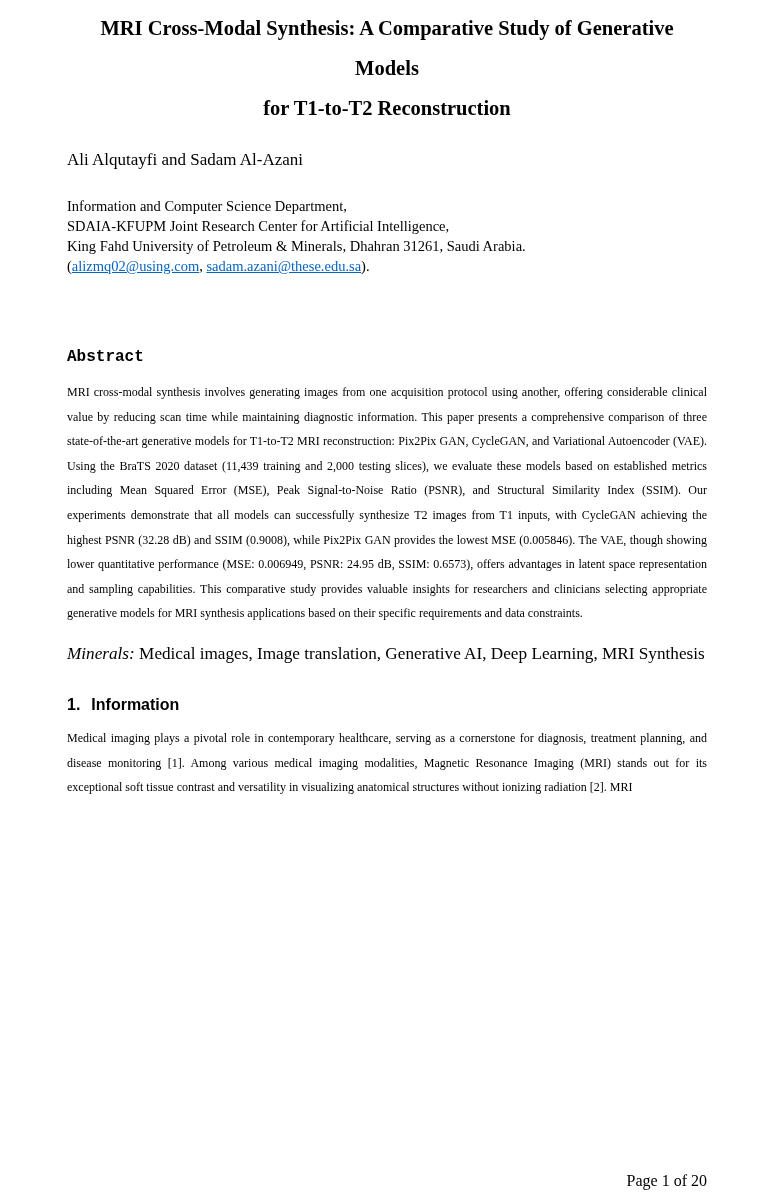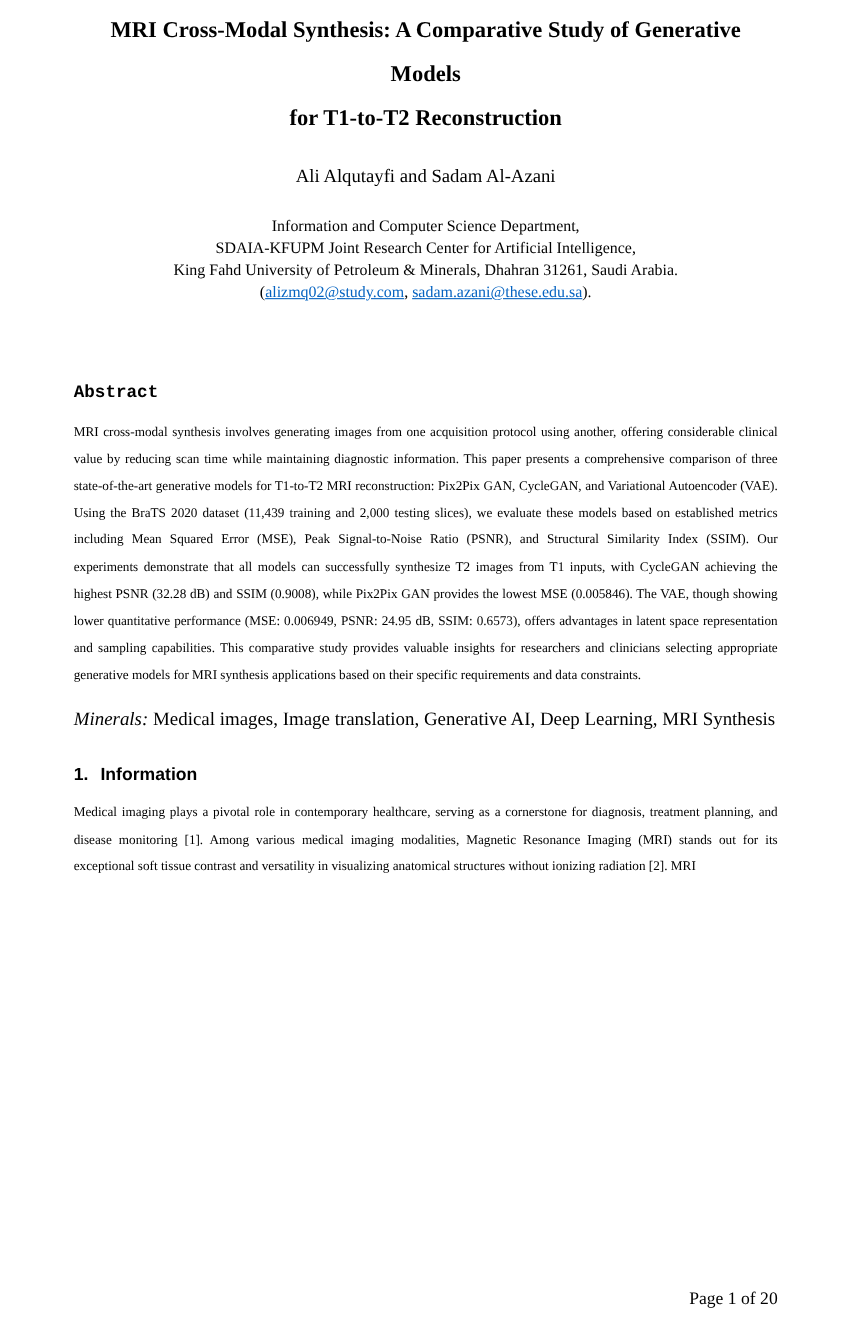--- a/index.html
+++ b/index.html
@@ -19,26 +19,24 @@
   }
   .title {
     font-family: "Liberation Serif", serif;
     font-size: 20.5px;
     font-weight: bold;
     text-align: center;
     line-height: 40px;
     margin-top: 2px;
   }
   .authors {
-    text-align: center;
     font-size: 17px;
     margin-top: 22px;
   }
   .affiliation {
-    text-align: center;
     font-size: 14.5px;
     line-height: 20px;
     margin-top: 26px;
   }
   .email-link {
     color: var(--link-color);
     text-decoration: underline;
     cursor: pointer;
   }
   .block-heading {
@@ -82,21 +80,21 @@
     <span>MRI Cross-Modal Synthesis: A Comparative Study of Generative Models</span><br>
     <span>for T1-to-T2 Reconstruction</span>
   </h1>
 
   <div class="authors">Ali Alqutayfi and Sadam Al-Azani</div>
 
   <div class="affiliation">
     <div>Information and Computer Science Department,</div>
     <div>SDAIA-KFUPM Joint Research Center for Artificial Intelligence,</div>
     <div>King Fahd University of Petroleum &amp; Minerals, Dhahran 31261, Saudi Arabia.</div>
-    <div><span>(</span><a href="#" class="email-link">alizmq02@study.com</a><span>,  </span><a href="#" class="email-link">sadam.azani@these.edu.sa</a><span>).</span></div>
+    <div><span>(</span><a href="#" class="email-link">alizmq02@using.com</a><span>,  </span><a href="#" class="email-link">sadam.azani@these.edu.sa</a><span>).</span></div>
   </div>
 
   <h2 class="block-heading">Abstract</h2>
 
   <p class="body-par">MRI cross-modal synthesis involves generating images from one acquisition protocol using another, offering considerable clinical value by reducing scan time while maintaining diagnostic information. This paper presents a comprehensive comparison of three state-of-the-art generative models for T1-to-T2 MRI reconstruction: Pix2Pix GAN, CycleGAN, and Variational Autoencoder (VAE). Using the BraTS 2020 dataset (11,439 training and 2,000 testing slices), we evaluate these models based on established metrics including Mean Squared Error (MSE), Peak Signal-to-Noise Ratio (PSNR), and Structural Similarity Index (SSIM). Our experiments demonstrate that all models can successfully synthesize T2 images from T1 inputs, with CycleGAN achieving the highest PSNR (32.28 dB) and SSIM (0.9008), while Pix2Pix GAN provides the lowest MSE (0.005846). The VAE, though showing lower quantitative performance (MSE: 0.006949, PSNR: 24.95 dB, SSIM: 0.6573), offers advantages in latent space representation and sampling capabilities. This comparative study provides valuable insights for researchers and clinicians selecting appropriate generative models for MRI synthesis applications based on their specific requirements and data constraints.</p>
 
   <p class="keywords"><span class="kw-label">Minerals:</span><span> Medical images, Image translation, Generative AI, Deep Learning, MRI Synthesis</span></p>
 
   <h2 class="section-heading"><span class="sec-num">1.</span><span>Information</span></h2>
 

